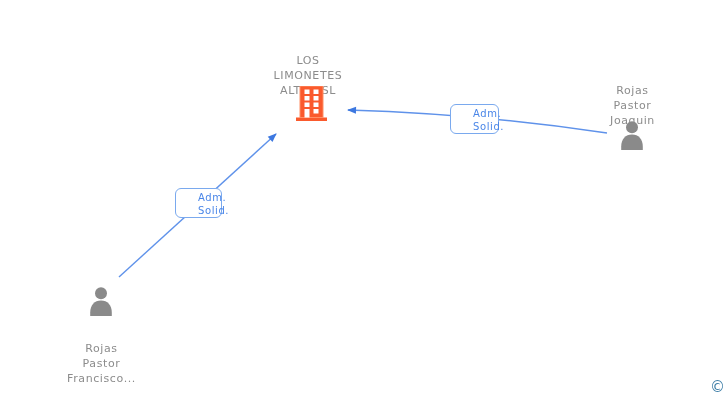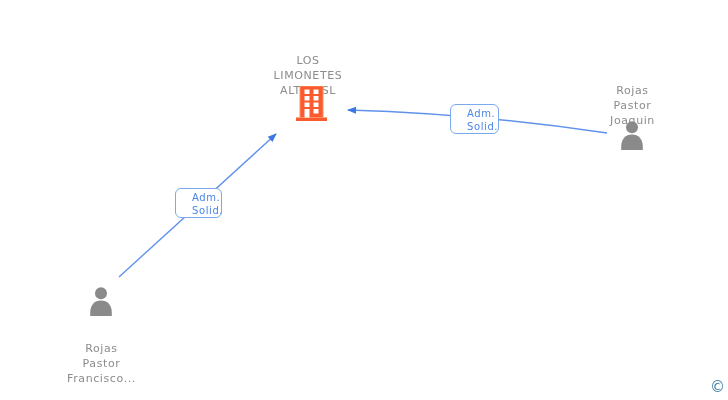--- a/index.html
+++ b/index.html
@@ -38,21 +38,21 @@
     z-index: 3;
     width: 49px;
     height: 30px;
     background: #ffffff;
     border: 1px solid #7aa9ee;
     border-radius: 6px;
     color: #4a86e8;
     font-size: 10px;
     line-height: 13px;
     letter-spacing: 0.6px;
-    padding: 2px 0 0 16px;
+    padding: 2px 0 0 22px;
     white-space: pre-line;
   }
   .footer-logo {
     position: absolute;
     right: 3px;
     bottom: 3px;
     z-index: 2;
     display: flex;
     align-items: baseline;
     gap: 5px;

